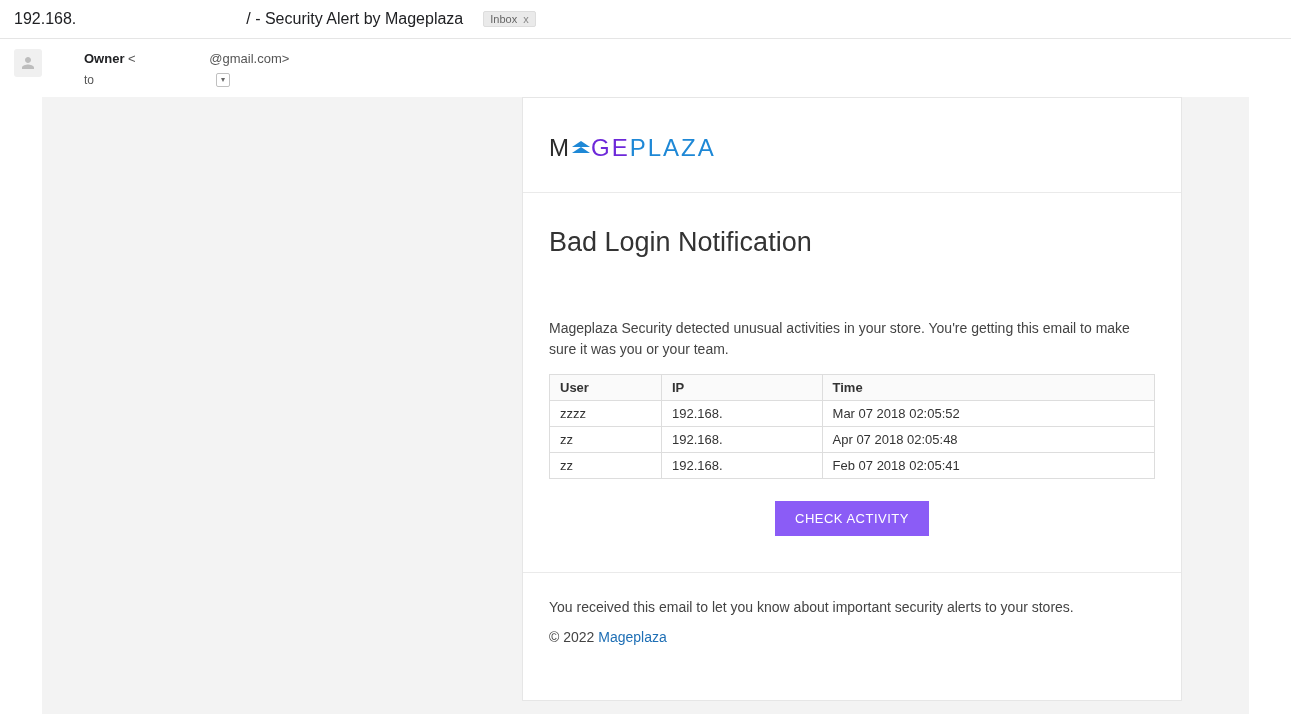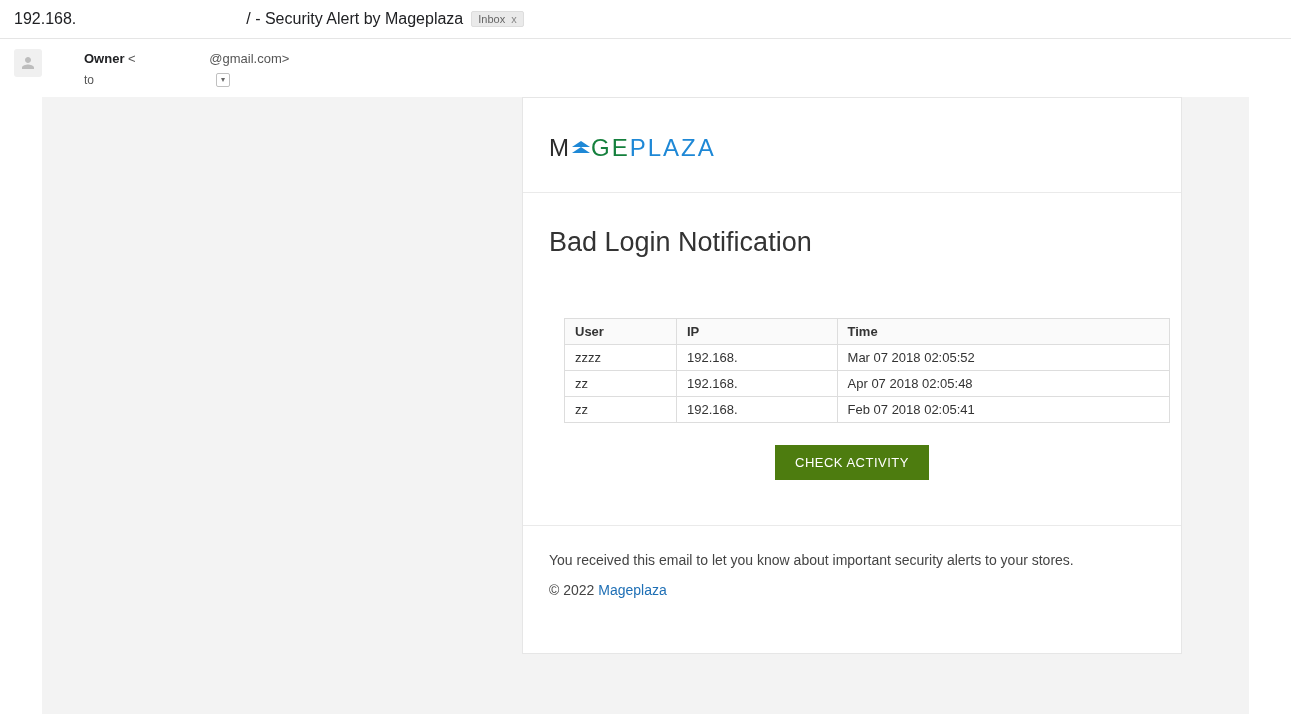--- a/index.html
+++ b/index.html
@@ -19,21 +19,21 @@
   .subject-left {
     color: #202124;
     font-size: 16px;
   }
   .subject-main {
     margin-left: 170px;
     color: #202124;
     font-size: 16px;
     display: flex;
     align-items: center;
-    gap: 8px;
+    gap: 20px;
   }
   .inbox-chip {
     display: inline-flex;
     align-items: center;
     gap: 6px;
     background: #eaeaea;
     color: #666;
     font-size: 11px;
     padding: 1px 6px;
     border-radius: 2px;
@@ -118,71 +118,69 @@
     content: "";
     position: absolute;
     left: 0; right: 0;
     height: 0;
     border-left: 9px solid transparent;
     border-right: 9px solid transparent;
     border-bottom: 6px solid #1e88d6;
   }
   .brand .roof::before { top: 0; }
   .brand .roof::after { top: 6px; }
-  .brand .rest1 { color: #15803d; text-align: center; }
+  .brand .rest1 { color: #6d28d9; text-align: center; }
   .brand .rest2 { color: #1e88d6; }
 
   .content-block { padding: 28px 26px 36px 26px; }
   .title {
     font-size: 27px;
     color: #333;
     font-weight: 400;
     margin: 6px 0 60px 0;
     font-family: "Segoe UI", Arial, sans-serif;
   }
   .desc {
     color: #444;
     font-size: 14px;
     line-height: 1.5;
     margin-bottom: 14px;
   }
   table.login-table {
     width: 100%;
     border-collapse: collapse;
     font-size: 13px;
-    margin-left: 15px;
   }
   table.login-table th, table.login-table td {
     border: 1px solid #ddd;
     padding: 5px 10px;
     text-align: left;
     color: #333;
   }
   table.login-table th {
     background: #fafafa;
     font-weight: bold;
   }
   .cta-wrap { text-align: center; margin-top: 22px; }
   .cta {
     display: inline-block;
-    background: #4d7c0f;
+    background: #8b5cf6;
     color: #fff;
     font-size: 13px;
     letter-spacing: 0.5px;
     padding: 10px 20px;
     border: none;
     cursor: pointer;
     font-weight: 500;
   }
   .footer-block {
     border-top: 1px solid #eaeaea;
     padding: 26px 26px 41px 26px;
     font-size: 14px;
     color: #444;
-    margin-top: 9px;
   }
   .footer-block p { margin: 0 0 14px 0; }
   .footer-link { color: #1e6fb5; text-decoration: none; }
 </style>
 </head>
 <body>
 
 <div class="subject-bar">
   <span class="subject-left">192.168.</span>
   <span class="subject-main">
@@ -221,20 +219,21 @@
       <span class="brand">
         <span class="m">M</span>
         <span class="roof"></span>
         <span class="rest1">GE</span>
         <span class="rest2">PLAZA</span>
       </span>
     </div>
 
     <div class="content-block">
       <div class="title">Bad Login Notification</div>
+      <div class="desc">Mageplaza Security detected unusual activities in your store. You're getting this email to make sure it was you or your team.</div>
 
       <table class="login-table">
         <thead>
           <tr>
             <th>User</th>
             <th>IP</th>
             <th>Time</th>
           </tr>
         </thead>
         <tbody>

